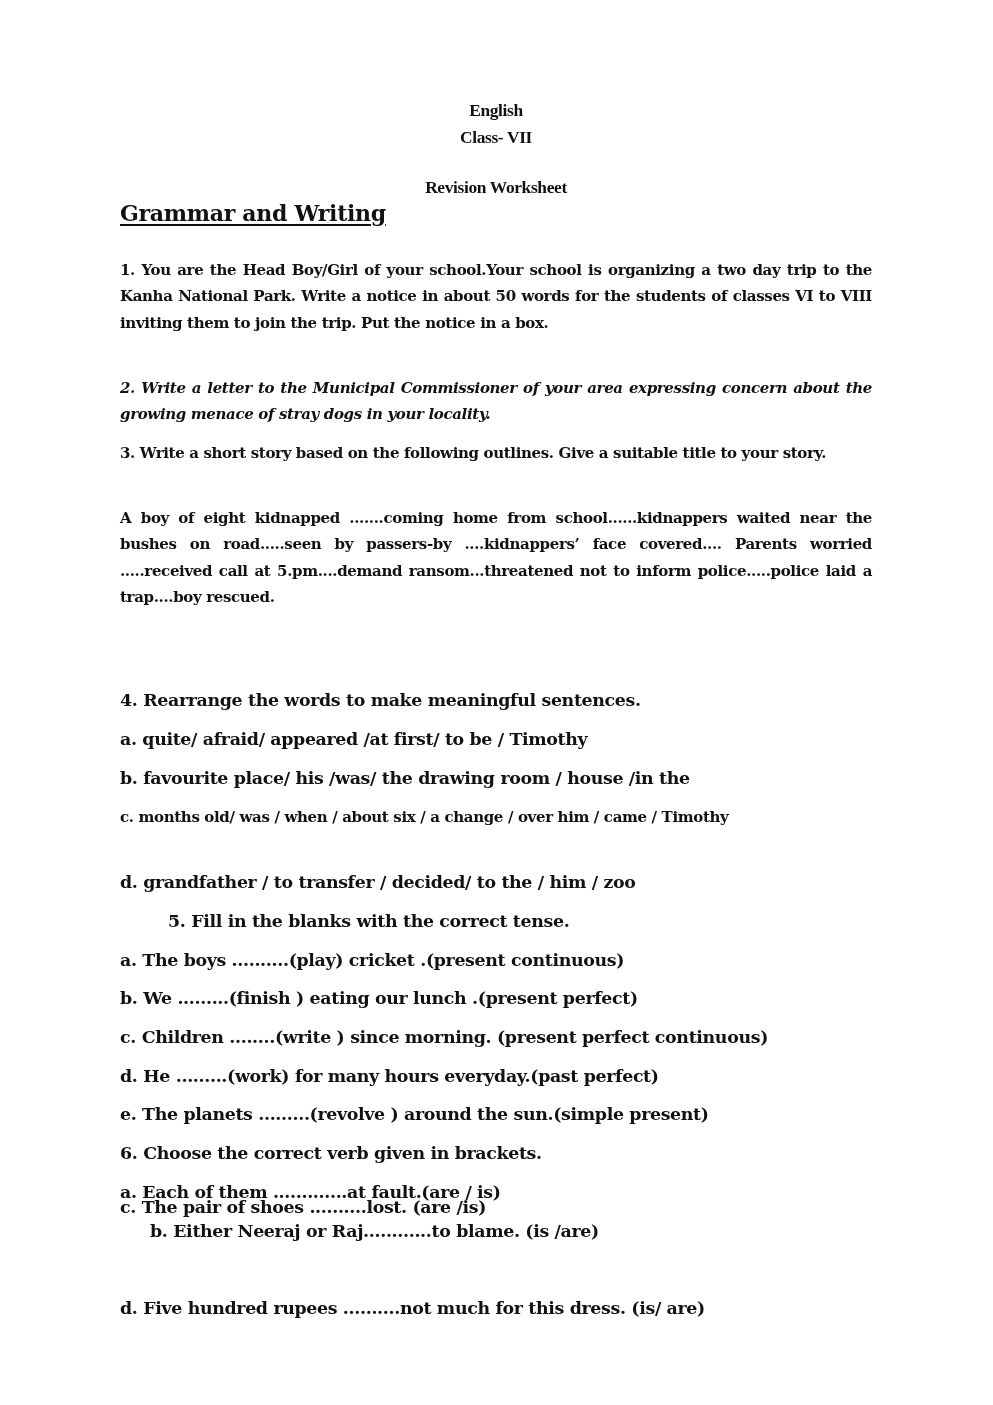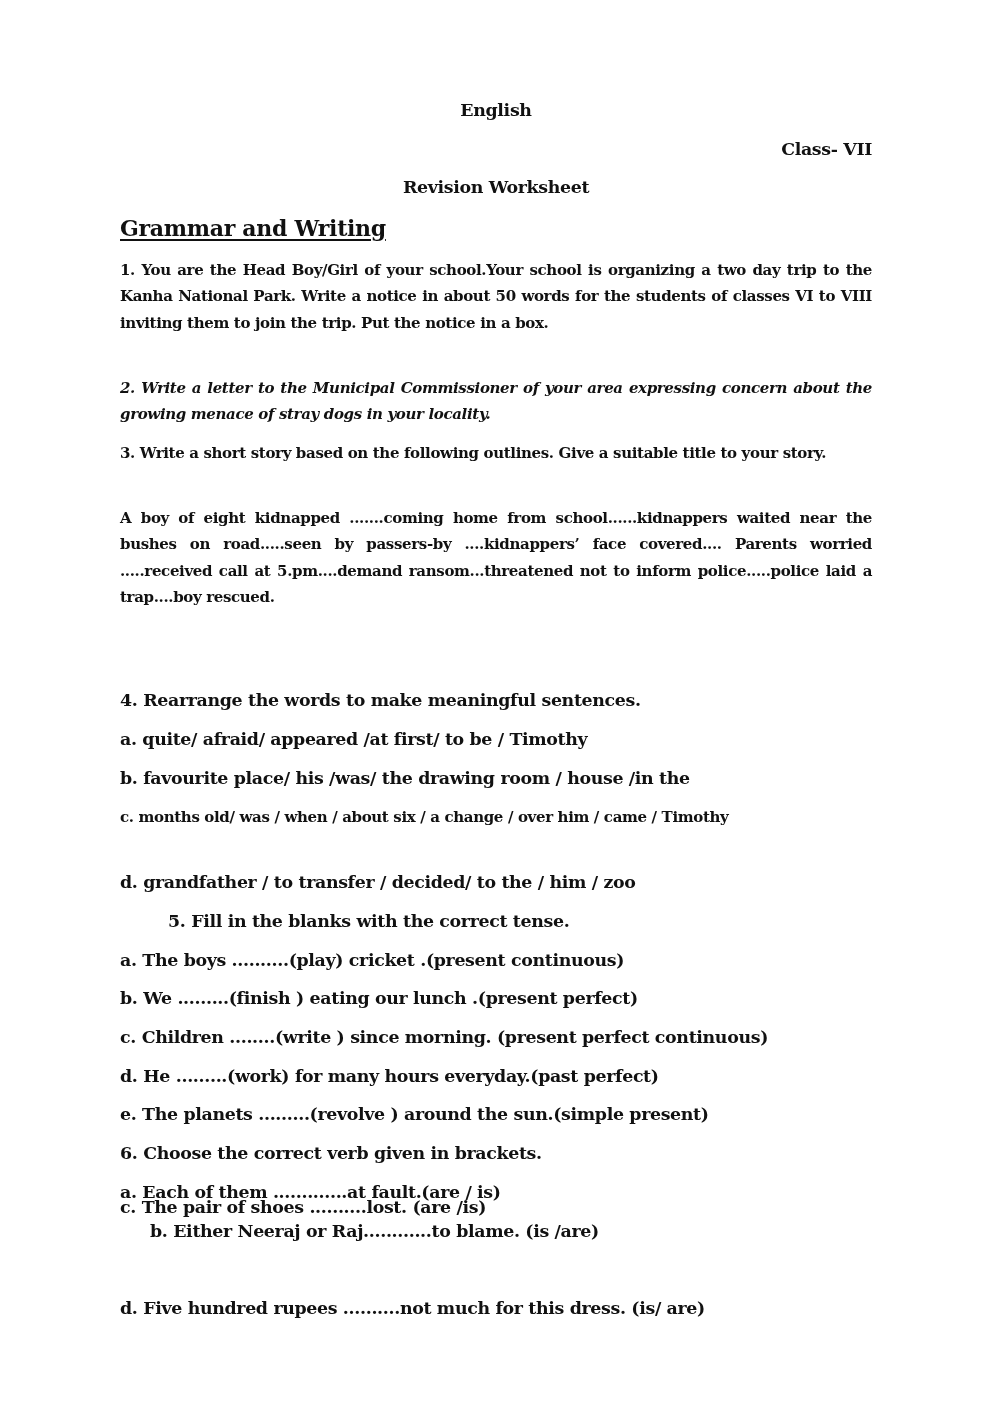--- a/index.html
+++ b/index.html
@@ -1,34 +1,34 @@
 <!DOCTYPE html>
 <html><head>
 <meta charset="utf-8">
 <style>
   html, body { margin:0; padding:0; background:#ffffff; }
   body { width:993px; height:1405px; position:relative; overflow:hidden;
          font-family:"DejaVu Serif","Liberation Serif",serif; color:#111; }
   .page { position:absolute; left:120px; top:0; width:752px; }
   .line { position:absolute; left:0; width:752px; font-weight:bold; font-size:17.4px;
           letter-spacing:-0.35px; line-height:26.3px; white-space:nowrap; }
-  .center { text-align:center; }
+  .center { text-align:center;font-family:Liberation Serif, serif; }
   .heading { font-size:22px; text-decoration:underline; text-underline-offset:3px; letter-spacing:-0.3px; }
   .para { position:absolute; left:0; width:752px; font-weight:bold; font-size:15px;
           letter-spacing:-0.35px; line-height:26.3px; text-align:justify; }
 </style>
 </head>
 <body>
 
 <div class="page">
   <div class="line center" style="top:97px;">English</div>
-  <div class="line center" style="top:136px;text-align:right;">Class- VII</div>
+  <div class="line center" style="top:124px;">Class- VII</div>
   <div class="line center" style="top:174px;">Revision Worksheet</div>
 
-  <div class="line heading" style="top:215px;">Grammar and Writing</div>
+  <div class="line heading" style="top:200px;">Grammar and Writing</div>
 
   <div class="para" style="top:257px;">1. You are the Head Boy/Girl of your school.Your school is organizing a two day trip to the Kanha National Park. Write a notice in about 50 words for the students of classes VI to VIII inviting them to join the trip. Put the notice in a box.</div>
   <div class="para" style="top:375px;font-style:italic;">2. Write a letter to the Municipal Commissioner of your area expressing concern about the growing menace of stray dogs in your locality.</div>
   <div class="para" style="top:440px;">3. Write a short story based on the following outlines. Give a suitable title to your story.</div>
   <div class="para" style="top:505px;">A boy of eight kidnapped .......coming home from school......kidnappers waited near the bushes on road.....seen by passers-by ....kidnappers’ face covered.... Parents worried .....received call at 5.pm....demand ransom...threatened not to inform police.....police laid a trap....boy rescued.</div>
 
   <div class="line" style="top:687px;">4. Rearrange the words to make meaningful sentences.</div>
   <div class="line" style="top:726px;">a. quite/ afraid/ appeared  /at first/ to be / Timothy</div>
   <div class="line" style="top:765px;">b. favourite place/ his /was/ the drawing room / house /in the</div>
   <div class="para" style="top:804px;">c. months old/ was / when / about six / a change / over him / came / Timothy</div>

